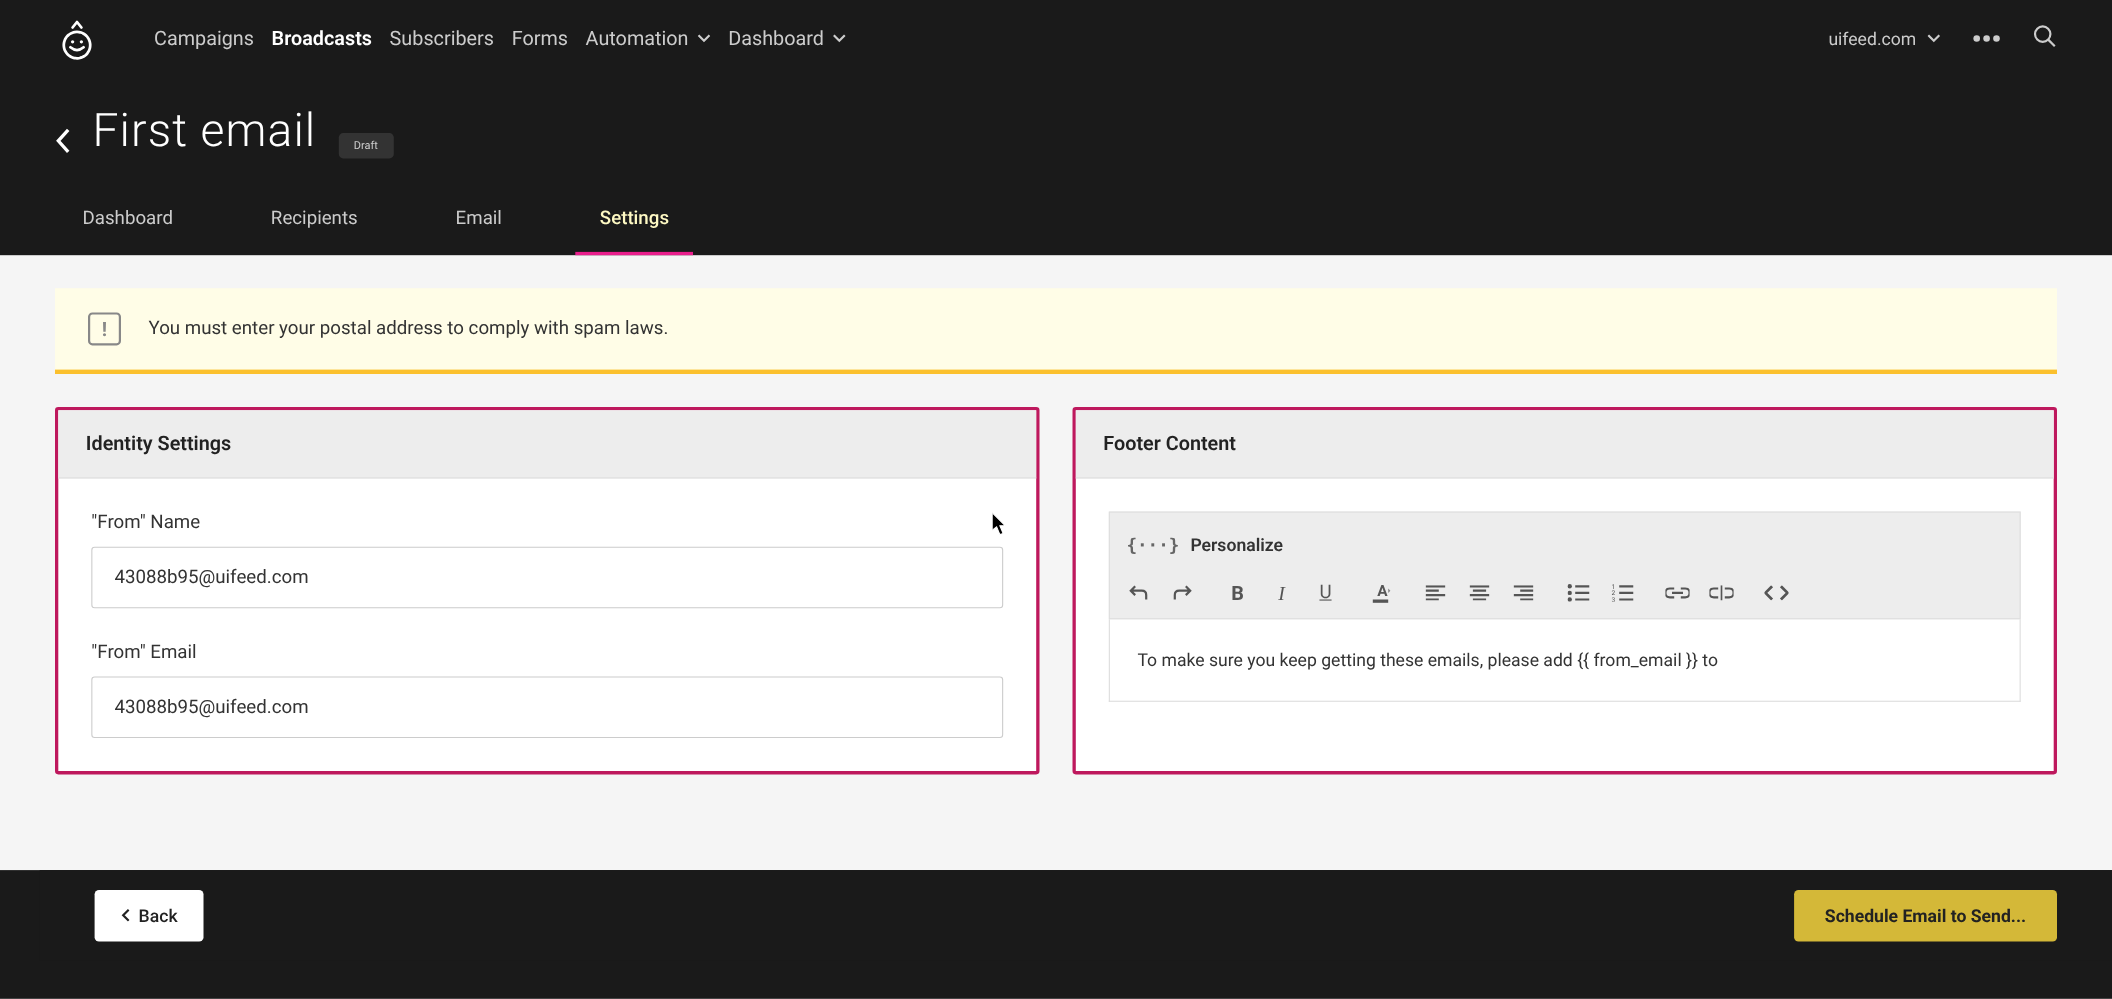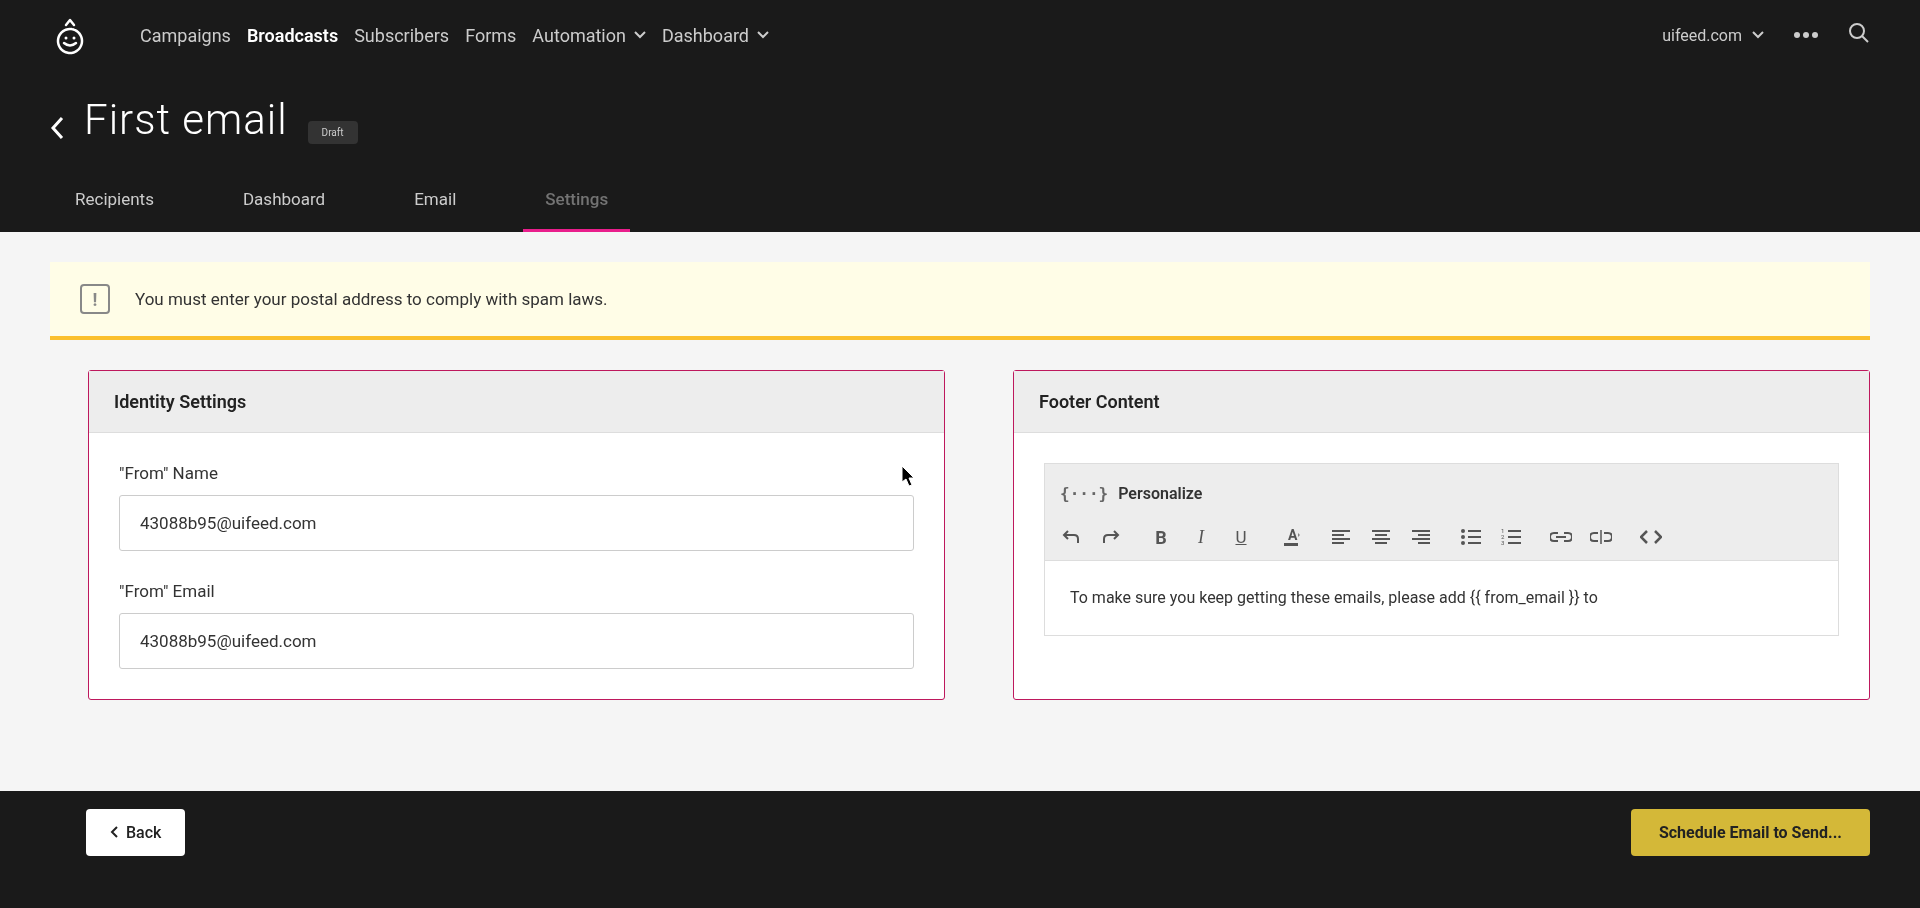--- a/index.html
+++ b/index.html
@@ -125,21 +125,21 @@
       padding: 20px 22px;
       cursor: pointer;
       border-bottom: 3px solid transparent;
     }
     
     .sub-nav-item:first-child {
       padding-left: 25px;
     }
     
     .sub-nav-item.active {
-      color: #737373;
+      color: #fef9c3;
       border-bottom: 3px solid #e91e8c;
       font-weight: 500;
     }
     
     
     .content-area {
       background: #f5f5f5;
       height: calc(100% - 267px - 82px);
       padding: 30px 50px;
       overflow-y: auto;
@@ -174,23 +174,22 @@
     }
     
     .panels {
       display: flex;
       gap: 30px;
     }
     
     .panel {
       flex: 1;
       background: #fff;
-      border: 1px solid #be185d;
+      border: 3px solid #be185d;
       border-radius: 3px;
-      margin-left: 38px;
     }
     
     .panel-header {
       background: #ededed;
       padding: 20px 25px;
       font-size: 18px;
       font-weight: 600;
       color: #222;
       border-bottom: 1px solid #ddd;
     }
@@ -404,22 +403,22 @@
   <div class="back-chevron">
     <svg width="14" height="24" viewBox="0 0 14 24">
         <path d="M12 2 L3 12 L12 22" stroke="#fff" stroke-width="3" fill="none"></path>
       </svg>
   </div>
   <h1 class="page-title">First email</h1>
   <span class="draft-badge">Draft</span>
 </div>
 
 <div class="sub-nav">
+  <div class="sub-nav-item">Dashboard</div>
   <div class="sub-nav-item">Recipients</div>
-  <div class="sub-nav-item">Dashboard</div>
   <div class="sub-nav-item">Email</div>
   <div class="sub-nav-item active">Settings</div>
 </div>
 
 <div class="content-area">
   <div class="alert-banner">
     <div class="alert-icon">!</div>
     <div class="alert-text">You must enter your postal address to comply with spam laws.</div>
   </div>
 

